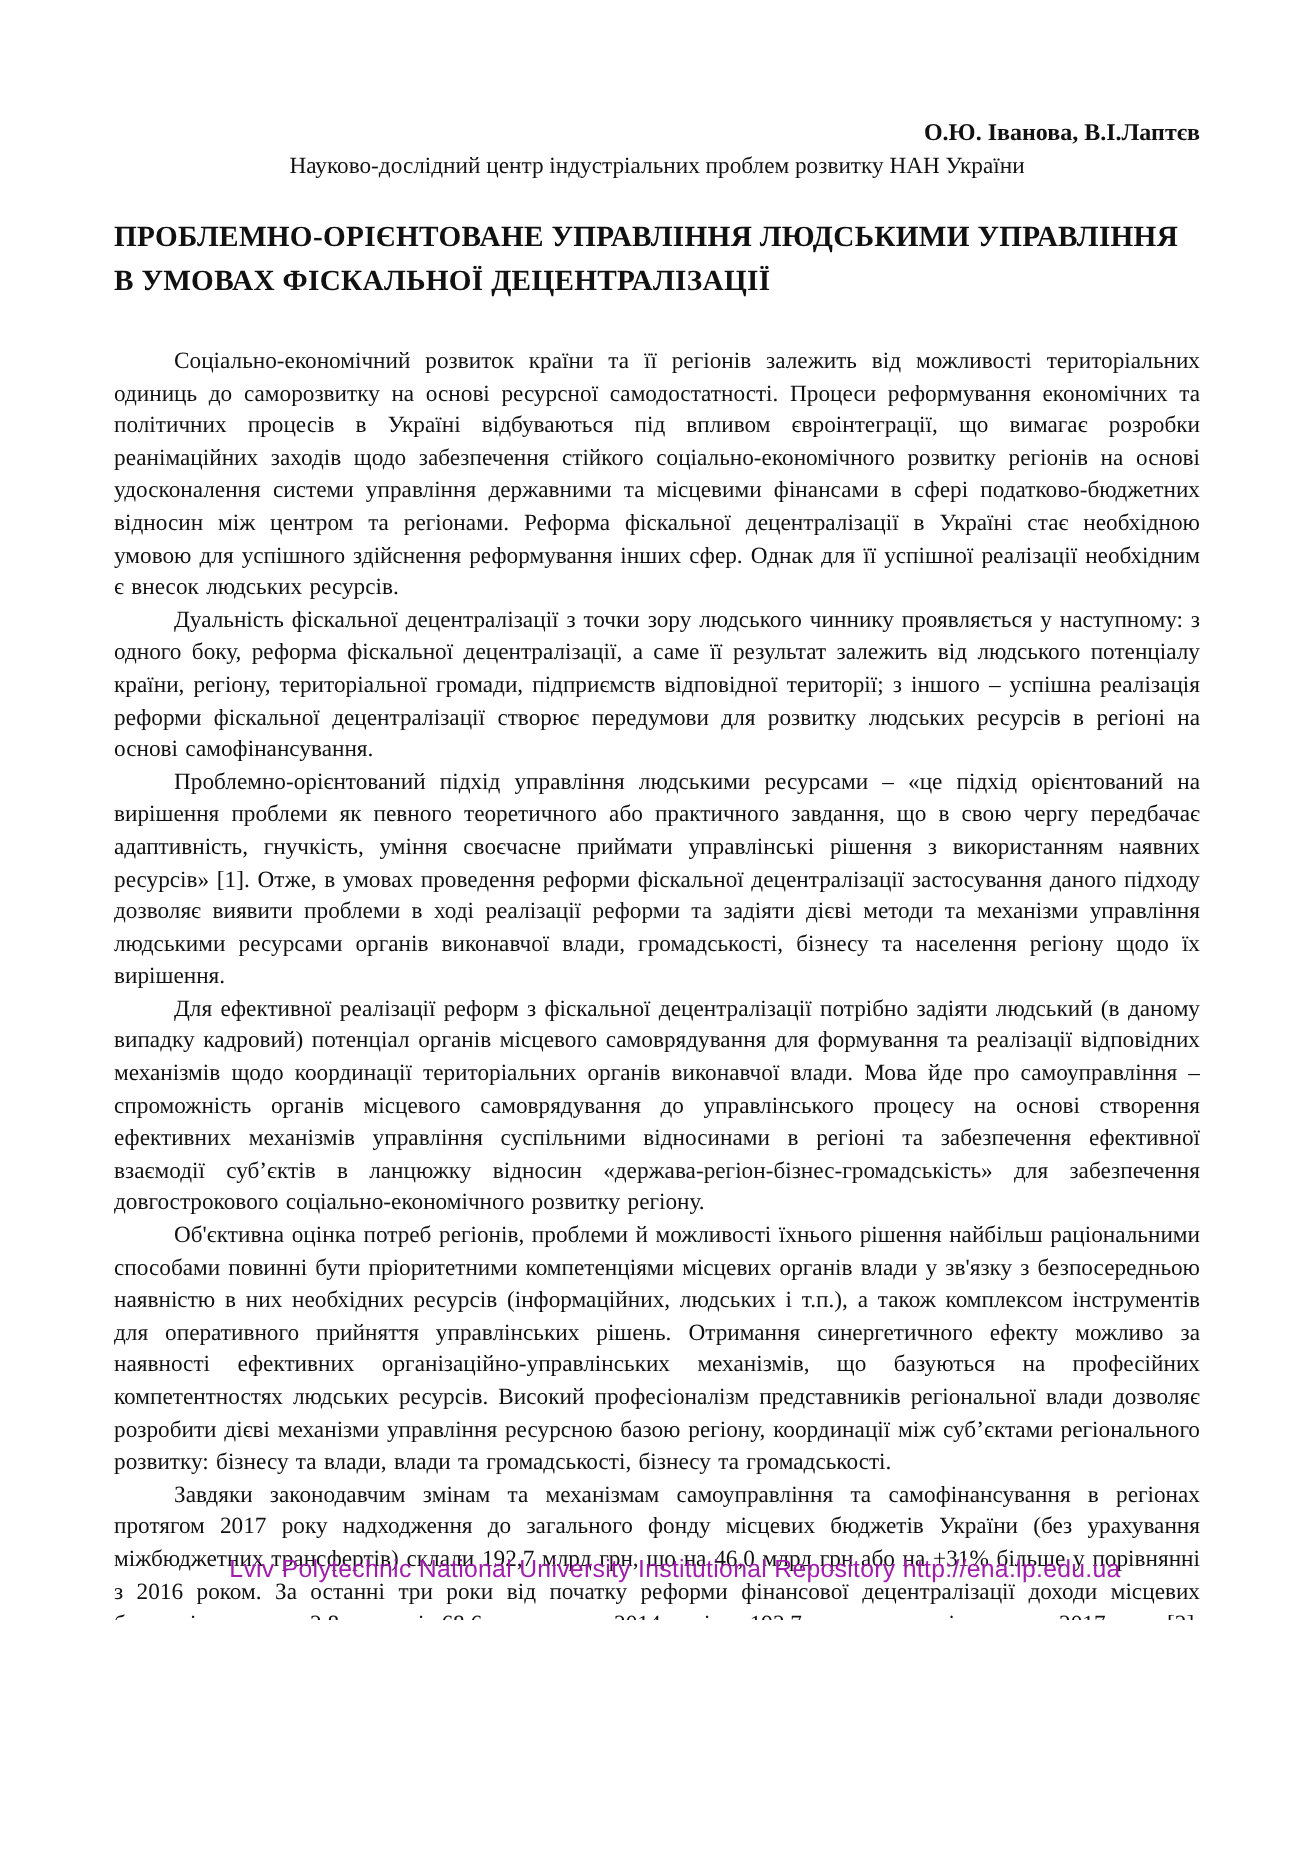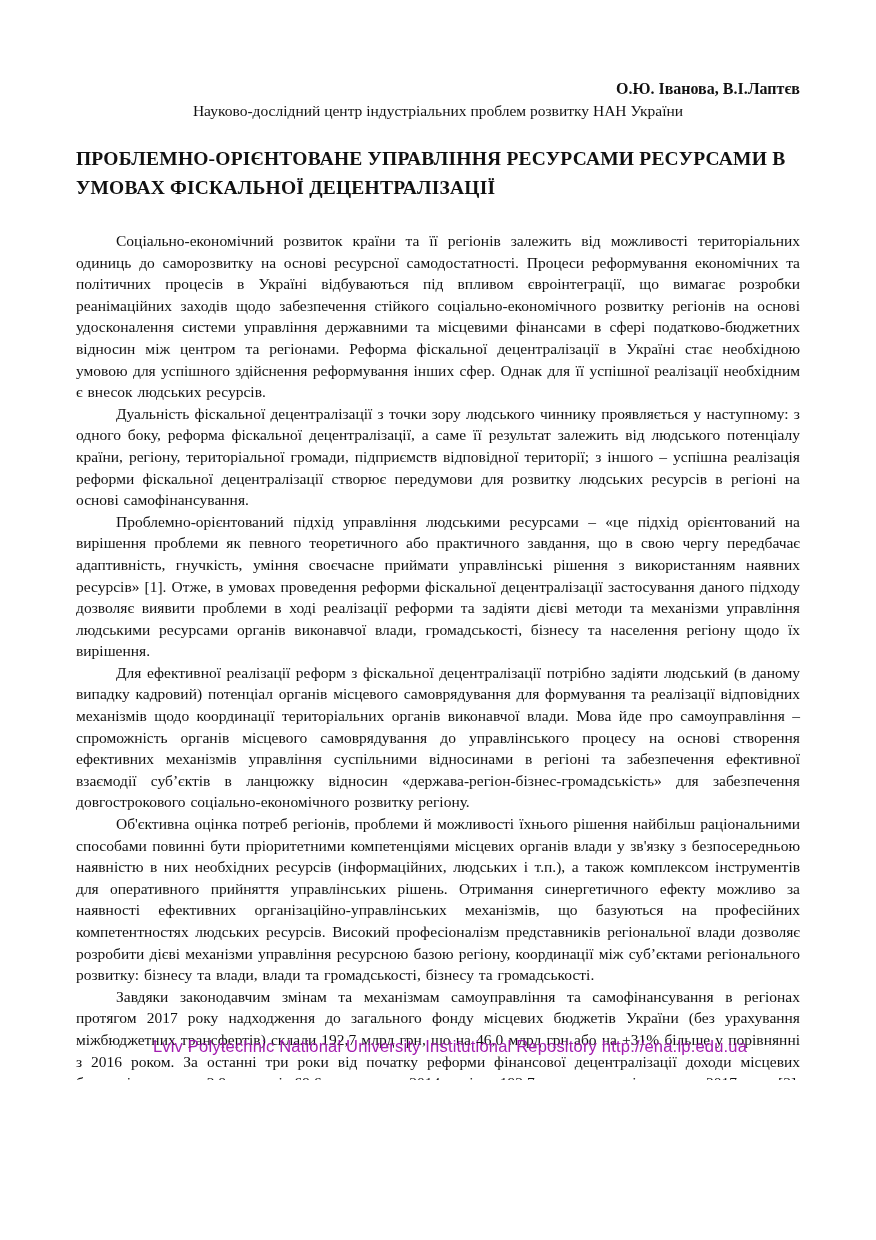--- a/index.html
+++ b/index.html
@@ -79,21 +79,21 @@
 </head>
 <body>
 
 <div class="page">
   <div class="content">
 
     <div class="author-line">О.Ю. Іванова, В.І.Лаптєв</div>
 
     <div class="affiliation-line">Науково-дослідний центр індустріальних проблем розвитку НАН України</div>
 
-    <h1 class="article-title">ПРОБЛЕМНО-ОРІЄНТОВАНЕ УПРАВЛІННЯ РЕСУРСАМИ РЕСУРСАМИ В УМОВАХ ФІСКАЛЬНОЇ ДЕЦЕНТРАЛІЗАЦІЇ</h1>
+    <h1 class="article-title">ПРОБЛЕМНО-ОРІЄНТОВАНЕ УПРАВЛІННЯ ЛЮДСЬКИМИ УПРАВЛІННЯ В УМОВАХ ФІСКАЛЬНОЇ ДЕЦЕНТРАЛІЗАЦІЇ</h1>
 
     <div class="body-text">
       <p>Соціально-економічний розвиток країни та її регіонів залежить від можливості територіальних одиниць  до саморозвитку на основі ресурсної самодостатності. Процеси реформування економічних та політичних процесів в Україні відбуваються під впливом євроінтеграції, що вимагає розробки реанімаційних заходів щодо забезпечення стійкого соціально-економічного розвитку регіонів на основі удосконалення системи управління державними та місцевими фінансами в сфері податково-бюджетних відносин між центром та регіонами. Реформа фіскальної децентралізації в Україні стає необхідною умовою для успішного здійснення реформування інших сфер. Однак для її успішної реалізації необхідним є внесок людських ресурсів.</p>
       <p>Дуальність фіскальної децентралізації з точки зору людського чиннику проявляється у наступному: з одного боку, реформа фіскальної децентралізації, а саме її результат залежить від людського потенціалу країни, регіону, територіальної громади, підприємств відповідної території; з іншого – успішна реалізація реформи фіскальної децентралізації створює передумови для розвитку людських ресурсів в регіоні на основі самофінансування.</p>
       <p>Проблемно-орієнтований підхід управління людськими ресурсами – «це підхід орієнтований на вирішення проблеми як певного теоретичного або практичного завдання, що в свою чергу передбачає адаптивність, гнучкість, уміння своєчасне приймати управлінські рішення з використанням наявних ресурсів» [1]. Отже, в умовах проведення реформи фіскальної децентралізації застосування даного підходу дозволяє виявити проблеми в ході реалізації реформи та задіяти дієві методи та механізми управління людськими ресурсами органів виконавчої влади, громадськості, бізнесу та населення регіону щодо їх вирішення.</p>
       <p>Для ефективної реалізації реформ з фіскальної децентралізації потрібно задіяти людський (в даному випадку кадровий) потенціал органів місцевого самоврядування для формування та реалізації відповідних механізмів щодо координації територіальних органів виконавчої влади. Мова йде про самоуправління – спроможність органів місцевого самоврядування до управлінського процесу на основі створення ефективних механізмів управління суспільними відносинами в регіоні та забезпечення ефективної взаємодії суб’єктів в ланцюжку відносин «держава-регіон-бізнес-громадськість» для забезпечення довгострокового соціально-економічного розвитку регіону.</p>
       <p>Об'єктивна оцінка потреб регіонів, проблеми й можливості їхнього рішення найбільш раціональними способами повинні бути пріоритетними компетенціями місцевих органів влади у зв'язку з безпосередньою наявністю в них необхідних ресурсів (інформаційних, людських і т.п.), а також комплексом інструментів для оперативного прийняття управлінських рішень. Отримання синергетичного ефекту можливо за наявності ефективних організаційно-управлінських механізмів, що базуються на професійних компетентностях людських ресурсів. Високий професіоналізм представників регіональної влади дозволяє розробити дієві механізми управління ресурсною базою регіону, координації між суб’єктами регіонального розвитку: бізнесу та влади, влади та громадськості, бізнесу та громадськості.</p>
       <p>Завдяки законодавчим змінам та механізмам самоуправління та самофінансування в регіонах протягом 2017 року надходження до загального фонду місцевих бюджетів України (без урахування міжбюджетних трансфертів) склали 192,7 млрд грн, що на 46,0 млрд грн або на +31% більше у порівнянні з 2016 роком. За останні три роки від початку реформи фінансової децентралізації доходи місцевих бюджетів зросли у 2,8 рази – із 68,6 млрд. грн у 2014  році до 192,7 млрд грн за підсумками 2017 року [2]. Це стало можливим завдяки розширенню повноважень і підвищенню зацікавленості органів місцевого самоврядування у збільшенні надходжень до місцевих бюджетів, реалізації заходів щодо залучення резервів їх наповнення тощо.</p>
     </div>
 

